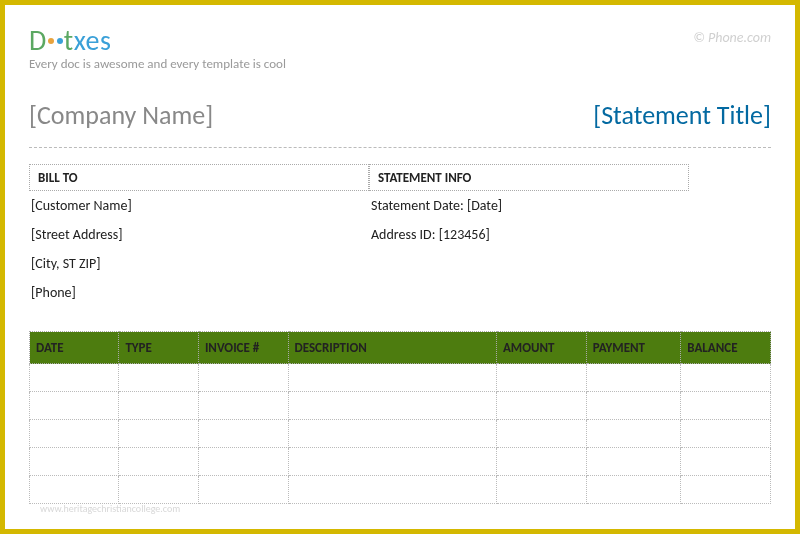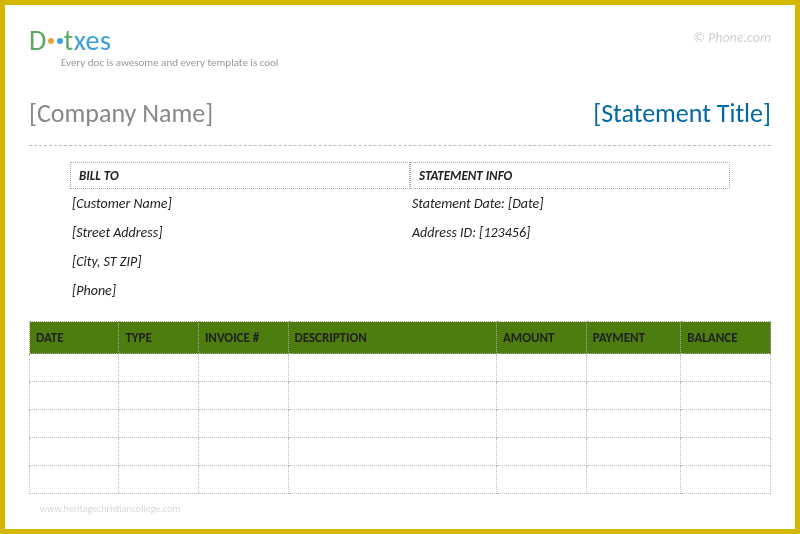--- a/index.html
+++ b/index.html
@@ -39,24 +39,23 @@
 .logo-dot {
   width: 6px;
   height: 6px;
   border-radius: 50%;
 }
 .logo-dot.orange { background: #e8a33d; }
 .logo-dot.blue { background: #3aa0d8; }
 .logo-t { color: #5ba862; }
 .logo-xes { color: #3aa0d8; }
 .logo-tagline {
-  font-size: 11px;
+  font-size: 13px;
   color: #999;
   margin-top: -2px;
-  margin-left: 32px;
 }
 .watermark {
   color: #d0d0d0;
   font-size: 14px;
   font-style: italic;
   margin-top: 6px;
 }
 .heading-row {
   display: flex;
   justify-content: space-between;
@@ -73,23 +72,22 @@
   color: #0369a1;
   font-weight: 400;
 }
 .dashed-line {
   border: none;
   border-top: 1px dashed #bbb;
   margin-bottom: 16px;
 }
 .info-row {
   display: flex;
-  justify-content: center;
-  margin-bottom: 16px;
-  font-style: italic;
+  justify-content: flex-start;
+  margin-bottom: 24px;
 }
 .info-block {
   width: 340px;
 }
 .info-block.right {
   width: 320px;
 }
 .info-header {
   font-size: 13px;
   font-weight: bold;

